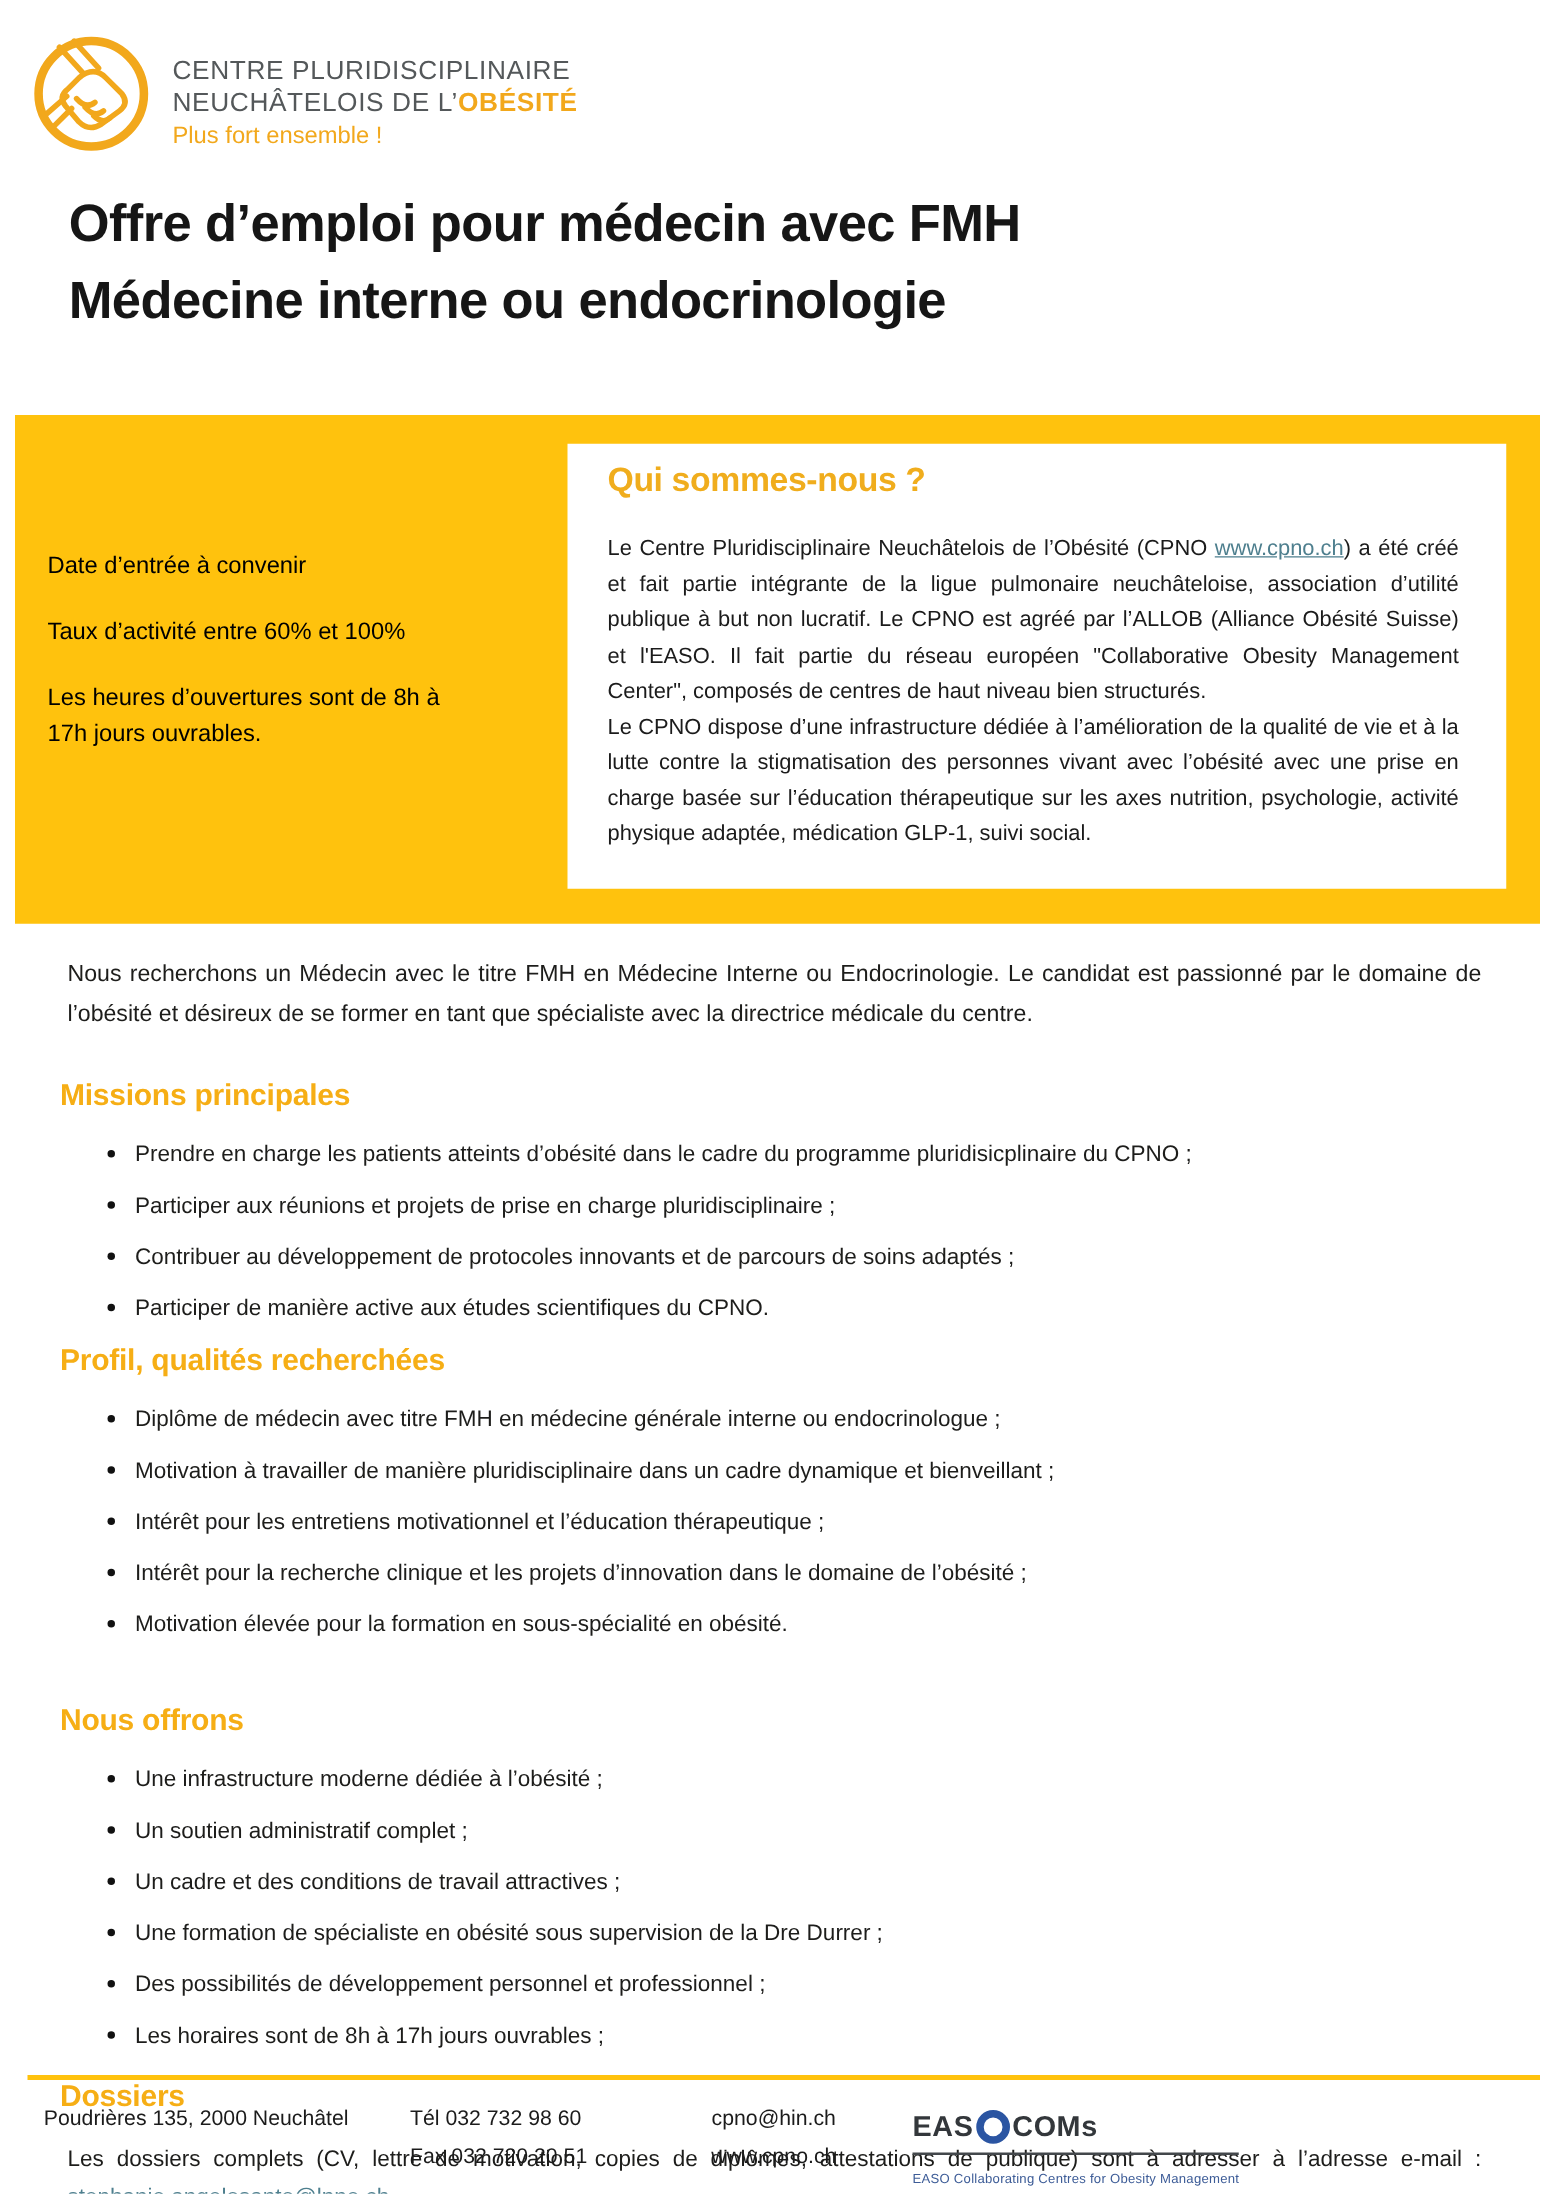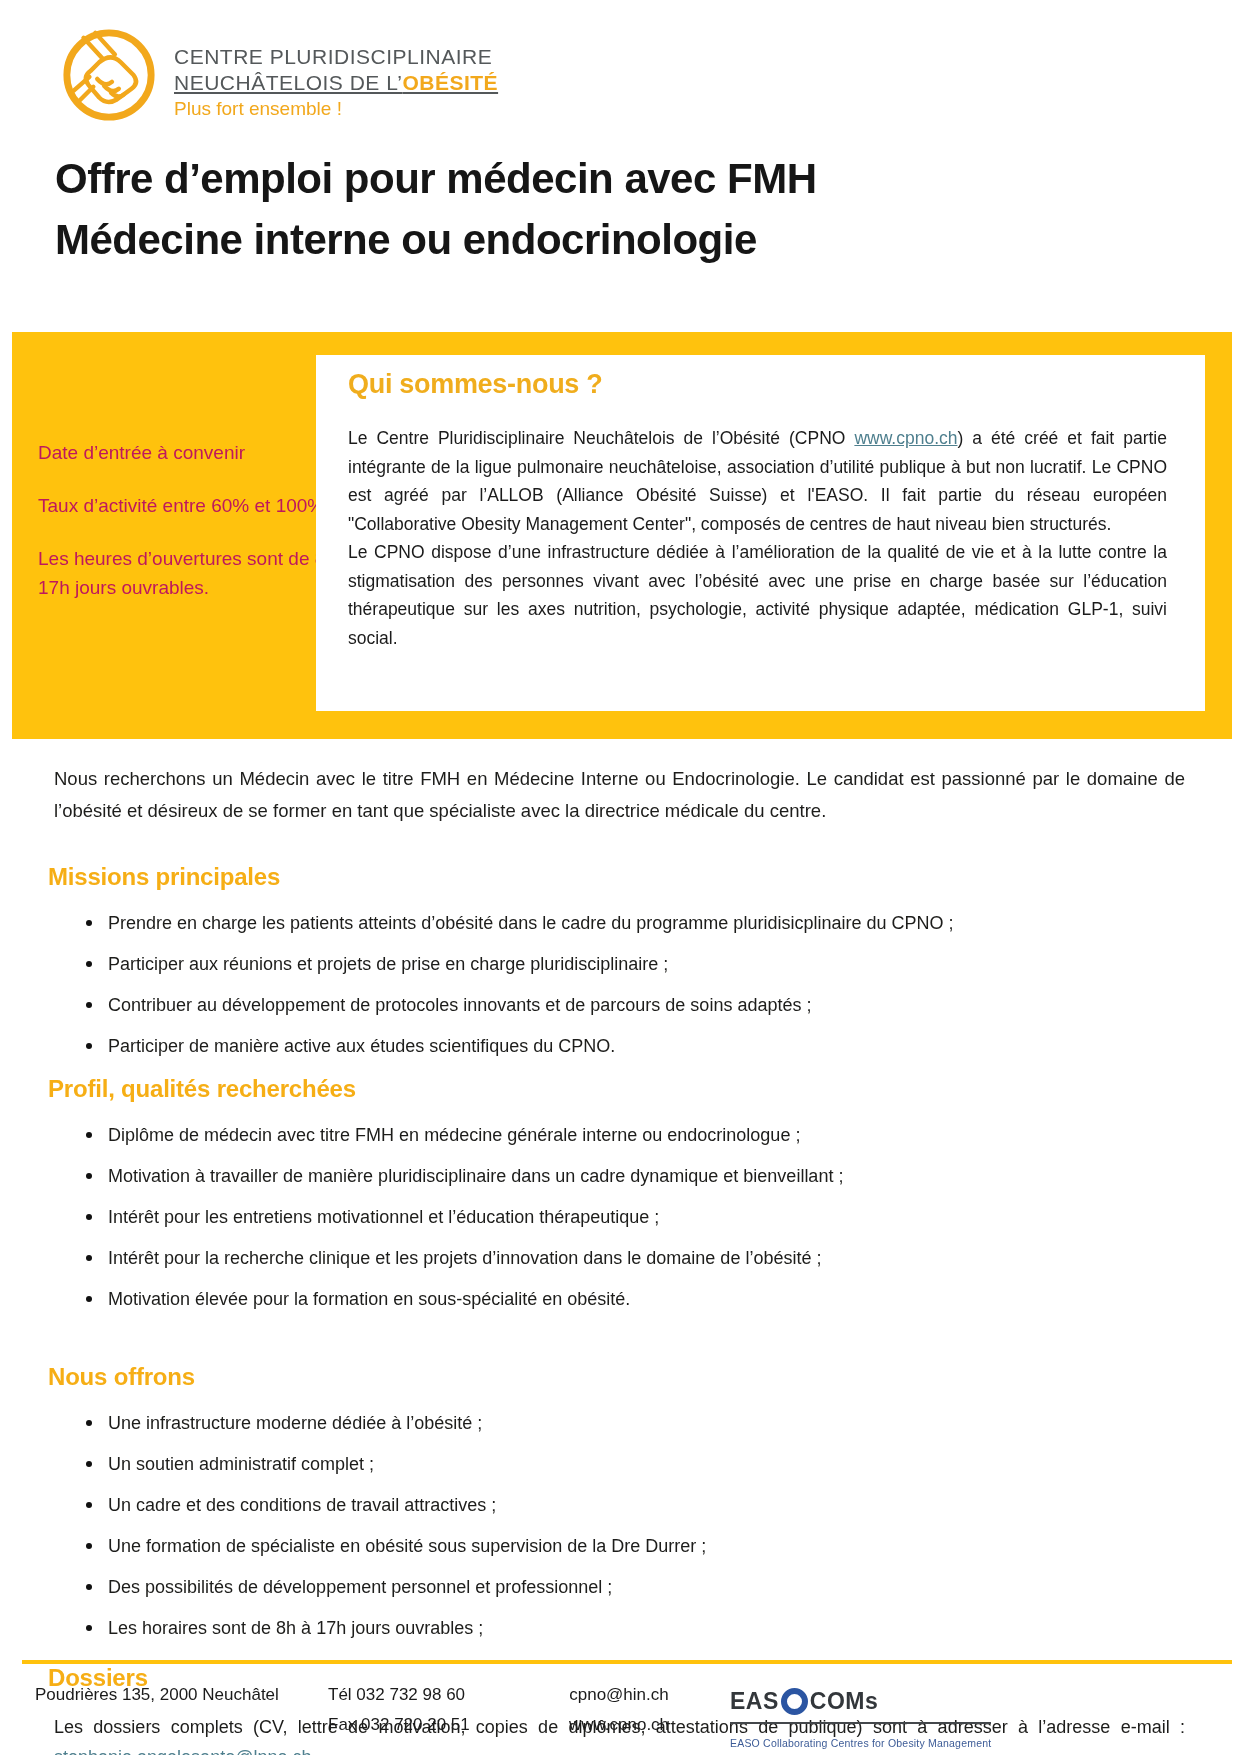--- a/index.html
+++ b/index.html
@@ -4,34 +4,34 @@
 <style>
   * { margin:0; padding:0; box-sizing:border-box; }
   html,body { background:#ffffff; }
   body {
     width:1241px; height:1755px; position:relative;
     font-family:"Liberation Sans", sans-serif;
     color:#1d1d1b;
   }
 
   
-  .header { display:flex; align-items:flex-start; padding:26px 0 0 60px; }
+  .header { display:flex; align-items:flex-start; padding:26px 0 0 24px; }
   .logo-icon { width:98px; height:98px; flex:0 0 auto; }
   .logo-text { margin-left:16px; padding-top:18px; }
   .logo-line1 { font-size:21px; letter-spacing:0.5px; color:#54585a; line-height:26px; }
-  .logo-line2 { font-size:21px; letter-spacing:0.5px; color:#54585a; line-height:26px;text-decoration:underline; }
+  .logo-line2 { font-size:21px; letter-spacing:0.5px; color:#54585a; line-height:26px; }
   .logo-line2 .hl { color:#f2a81c; font-weight:bold; }
   .logo-tagline { font-size:19px; color:#f2a81c; line-height:26px; }
 
   
   .title { margin:24px 0 0 55px; font-size:42px; line-height:61px; color:#161616; letter-spacing:-0.5px; }
 
   
   .banner { margin:62px 9px 0 12px; background:#ffc20d; display:flex; min-height:407px; }
-  .banner-left { width:304px; padding:106px 0 0 26px; font-size:19px; color:#be185d; }
+  .banner-left { width:442px; padding:106px 0 0 26px; font-size:19px; color:#000000; }
   .banner-left p { margin-bottom:24px; line-height:29px; width:330px; }
   .whitebox { flex:1; background:#ffffff; margin:23px 27px 28px 0; padding:14px 38px 20px 32px; }
   .whitebox h2 { color:#f0ad1d; font-size:27px; font-weight:bold; margin-bottom:24px; letter-spacing:-0.3px; }
   .whitebox p { font-size:17.5px; line-height:28.5px; text-align:justify; color:#1b1b1b; }
   a.link { color:#4e7f8e; text-decoration:underline; }
 
   
   .content { padding:0 56px 0 54px; }
   .intro { margin-top:24px; font-size:18.5px; line-height:32px; text-align:justify; }
   h3.sec { color:#f6ae15; font-size:24px; font-weight:bold; letter-spacing:-0.2px; margin:36px 0 20px -6px; }

